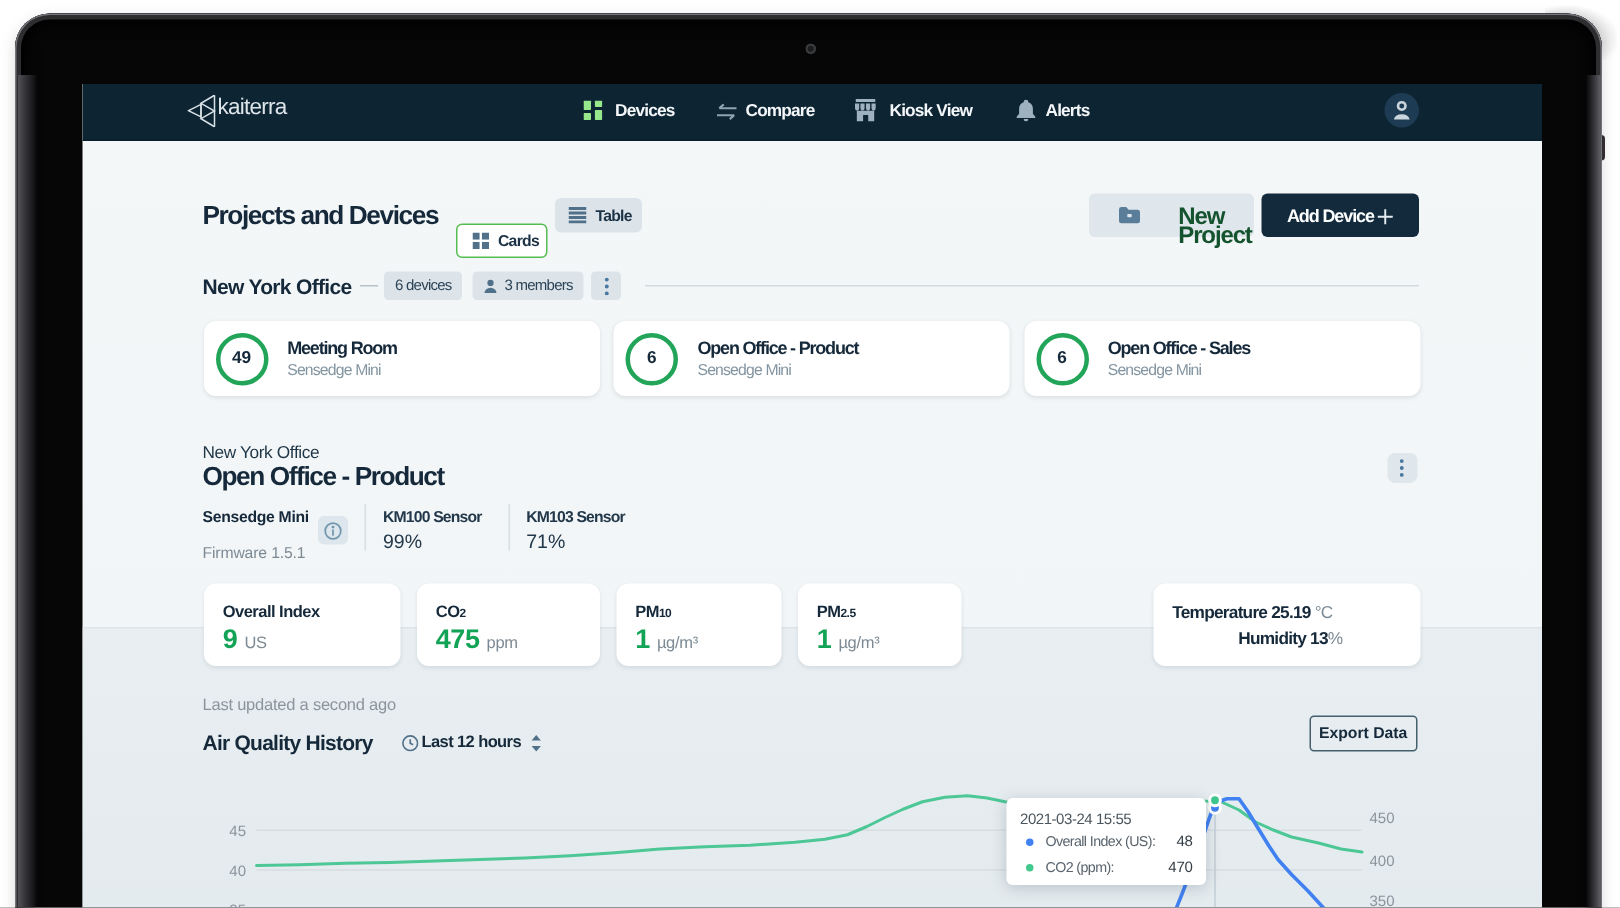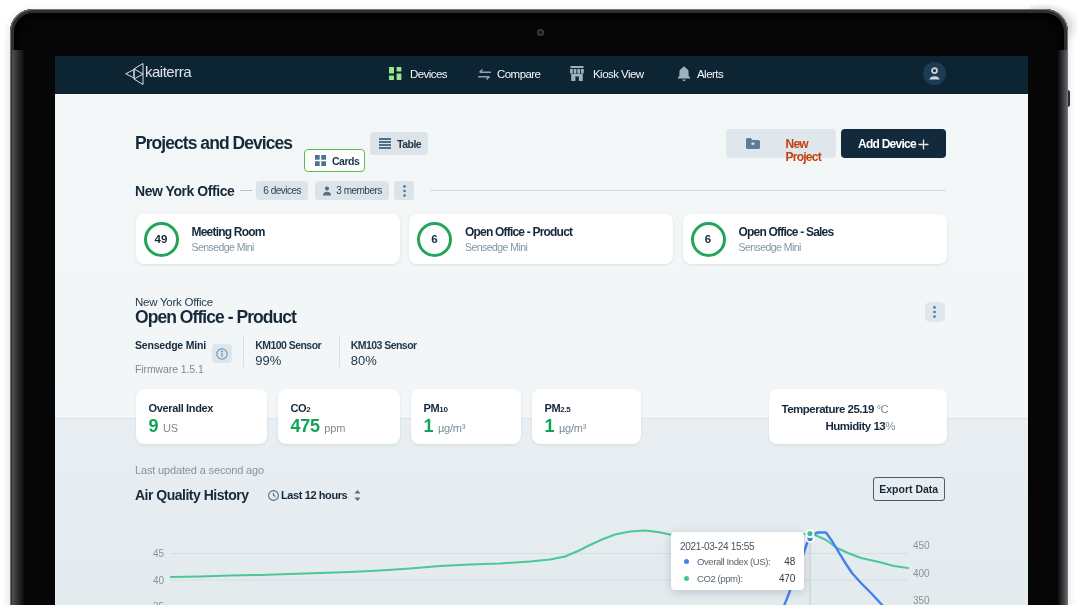--- a/index.html
+++ b/index.html
@@ -10,21 +10,21 @@
     background:#060607; border-radius:23px;
     box-shadow: inset 0 0 0 1px #75767b, inset 0 0 0 4px #2e2e31, inset 0 0 9px 7px #000,
                 0 3px 10px rgba(0,0,0,.15); }
   .cam { position:absolute; left:537px; top:29px; width:7px; height:7px; border-radius:50%;
     background:#1b1c1e; box-shadow: inset 0 0 0 1.5px #3a3b3d; }
   .screen { position:absolute; left:55px; top:56px; width:973px; height:549px; overflow:hidden;
     background:linear-gradient(180deg,#f4f7f8 0%,#f1f5f7 100%); }
   .lower { position:absolute; left:0; top:362px; width:973px; height:187px;
     background:linear-gradient(180deg,#e8eef1 0%,#e4ebee 100%); border-top:1px solid #dce4e9; }
   .nav { position:absolute; left:0; top:0; width:973px; height:37.5px; background:#0d2433; border-bottom:1px solid #0a1e2b; }
-  .nav .t { position:absolute; font-size:11.5px; letter-spacing:-0.55px; font-weight:normal; color:#f4f7f9; top:12px; line-height:12px; }
+  .nav .t { position:absolute; font-size:11.5px; letter-spacing:-0.55px; font-weight:bold; color:#f4f7f9; top:12px; line-height:12px; }
   .logo-text { position:absolute; left:90px; top:8px; font-size:15px; letter-spacing:-0.5px; color:#dee5ea; line-height:16px; }
   .avatar { position:absolute; left:868px; top:5.5px; width:23px; height:23px; border-radius:50%; background:#1d3c54; }
   .abs { position:absolute; }
   .h1 { font-size:17.5px; font-weight:bold; color:#15293a; letter-spacing:-0.95px; line-height:20px; }
   .btn-toggle { position:absolute; height:23px; border-radius:4px; display:flex; align-items:center;
     font-size:10.5px; letter-spacing:-0.5px; font-weight:bold; color:#1c3347; }
   .badge { position:absolute; height:19px; border-radius:3px; background:#dce4ea; display:flex;
     align-items:center; font-size:10px; letter-spacing:-0.5px; color:#2c4356; font-weight:500; }
   .dcard { position:absolute; width:264px; height:50.5px; background:#fff; border-radius:8px;
     box-shadow:0 1px 3px rgba(16,36,52,.10); }
@@ -118,21 +118,21 @@
           <rect x="0" y="9" width="12" height="2"></rect>
       </svg>
       <span style="margin-left:6px">Table</span>
     </div>
 
     <div class="abs" style="left:671px;top:72.5px;width:110px;height:29px;background:#dfe6ec;border-radius:4px;">
       <svg class="abs" style="left:20px;top:9px" width="14" height="11" viewBox="0 0 14 11" fill="#5a7d99">
         <path d="M0 1.6 A1.6 1.6 0 0 1 1.6 0 h3.2 l1.6 1.9 h6 A1.6 1.6 0 0 1 14 3.5 v5.9 a1.6 1.6 0 0 1 -1.6 1.6 h-10.8 A1.6 1.6 0 0 1 0 9.4 Z"></path>
         <rect x="5.5" y="4.6" width="3" height="2.2" rx="0.6" fill="#dfe6ec"></rect>
       </svg>
-      <div class="abs" style="left:35.5px;top:9px;font-size:12px;letter-spacing:-0.75px;font-weight:bold;color:#c2410c;line-height:13px;padding-left:24px;">New Project</div>
+      <div class="abs" style="left:35.5px;top:9px;font-size:16px;letter-spacing:-0.75px;font-weight:bold;color:#14532d;line-height:13px;padding-left:24px;">New Project</div>
     </div>
     <div class="abs" style="left:786px;top:72.5px;width:105px;height:29px;background:#132a3d;border-radius:4px;">
       <div class="abs" style="left:17px;top:9px;font-size:12px;letter-spacing:-0.75px;font-weight:bold;color:#fdfefe;line-height:13px;">Add Device</div>
       <svg class="abs" style="left:77px;top:10.5px" width="11" height="11" viewBox="0 0 11 11" fill="none" stroke="#e4ebf0" stroke-width="1.3">
         <path d="M5.5 0.5 V10.5 M0.5 5.5 H10.5"></path>
       </svg>
     </div>
 
     <div class="abs" style="left:80px;top:128px;font-size:14px;letter-spacing:-0.45px;font-weight:bold;color:#15293a;line-height:14px;">New York Office</div>
     <div class="abs" style="left:185px;top:133.5px;width:12px;height:1.5px;background:#b6c1c9;"></div>
@@ -184,21 +184,21 @@
         <circle cx="6" cy="6" r="5.2"></circle>
           <path d="M6 5.4 v3.2" stroke-linecap="round"></path>
           <circle cx="6" cy="3.4" r="0.4" fill="#6f96ad"></circle>
       </svg>
     </div>
     <div class="vdiv" style="left:188px;top:280px;"></div>
     <div class="abs" style="left:200.3px;top:284px;font-size:10.5px;letter-spacing:-0.55px;font-weight:bold;color:#22384a;line-height:11px;">KM100 Sensor</div>
     <div class="abs" style="left:200.3px;top:297.5px;font-size:13px;color:#22384a;line-height:13px;">99%</div>
     <div class="vdiv" style="left:284px;top:280px;"></div>
     <div class="abs" style="left:295.8px;top:284px;font-size:10.5px;letter-spacing:-0.55px;font-weight:bold;color:#22384a;line-height:11px;">KM103 Sensor</div>
-    <div class="abs" style="left:295.8px;top:297.5px;font-size:13px;color:#22384a;line-height:13px;">80%</div>
+    <div class="abs" style="left:295.8px;top:297.5px;font-size:13px;color:#22384a;line-height:13px;">71%</div>
 
     <div class="mcard" style="left:80.5px;width:131px;">
       <div class="mtitle">Overall Index</div>
       <div class="mval">9 <span class="munit">US</span></div>
     </div>
     <div class="mcard" style="left:222.5px;width:122px;">
       <div class="mtitle">CO<span style="font-size:8px">2</span></div>
       <div class="mval">475 <span class="munit">ppm</span></div>
     </div>
     <div class="mcard" style="left:355.5px;width:110px;">

